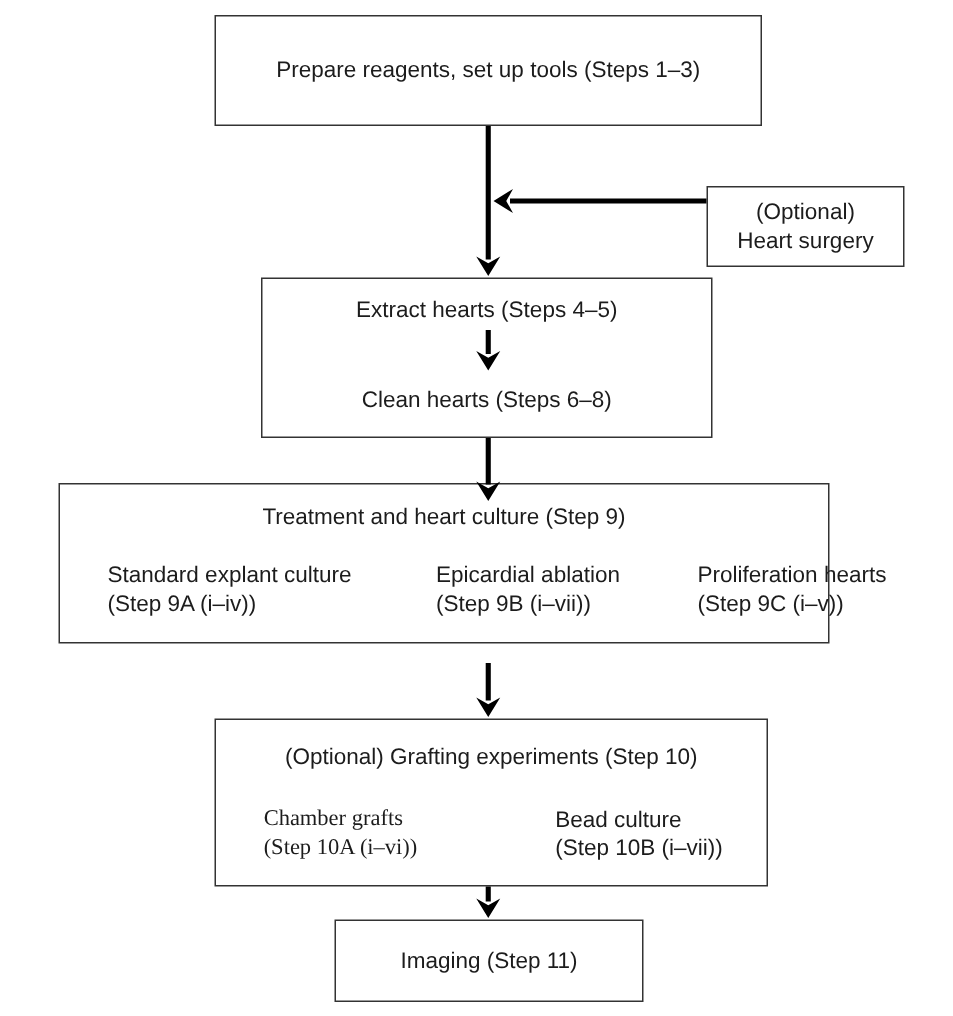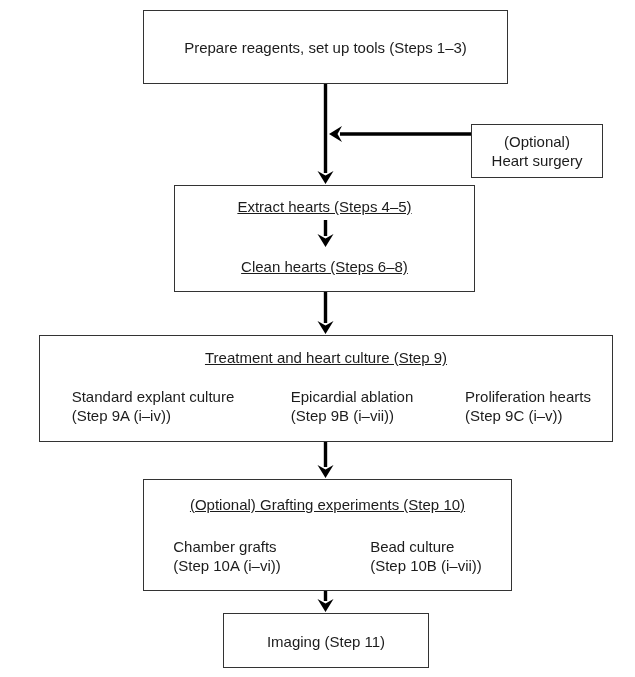--- a/index.html
+++ b/index.html
@@ -36,21 +36,20 @@
     left: 0;
     right: 0;
     top: 50%;
     transform: translateY(-50%);
   }
   .row-line {
     position: absolute;
     left: 0;
     right: 0;
     white-space: nowrap;
-    text-decoration: underline;
   }
   .col {
     position: absolute;
     transform: translateX(-50%);
     text-align: left;
     white-space: nowrap;
   }
   #arrow-layer {
     position: absolute;
     left: 0;
@@ -84,39 +83,39 @@
       <div>(Optional)</div>
       <div>Heart surgery</div>
     </div>
   </div>
 
   <div class="box" style="left:174px; top:185px; width:301px; height:107px;">
     <div class="row-line" style="top:11px;">Extract hearts (Steps 4–5)</div>
     <div class="row-line" style="top:71px;">Clean hearts (Steps 6–8)</div>
   </div>
 
-  <div class="box" style="left:39px; top:335px; width:574px; height:107px;">
+  <div class="box" style="left:39px; top:322px; width:514px; height:107px;">
     <div class="row-line" style="top:12px;">Treatment and heart culture (Step 9)</div>
     <div class="col" style="left:113px; top:51px;">
       <div>Standard explant culture</div>
       <div>(Step 9A (i–iv))</div>
     </div>
     <div class="col" style="left:312px; top:51px;">
       <div>Epicardial ablation</div>
       <div>(Step 9B (i–vii))</div>
     </div>
     <div class="col" style="left:488px; top:51px;">
       <div>Proliferation hearts</div>
       <div>(Step 9C (i–v))</div>
     </div>
   </div>
 
   <div class="box" style="left:143px; top:479px; width:369px; height:112px;">
     <div class="row-line" style="top:15px;">(Optional) Grafting experiments (Step 10)</div>
-    <div class="col" style="left:83px; top:57px;">
+    <div class="col" style="left:83px; top:57px;font-family:Liberation Serif, serif;">
       <div>Chamber grafts</div>
       <div>(Step 10A (i–vi))</div>
     </div>
     <div class="col" style="left:282px; top:57px;">
       <div>Bead culture</div>
       <div>(Step 10B (i–vii))</div>
     </div>
   </div>
 
   <div class="box" style="left:223px; top:613px; width:206px; height:55px;text-decoration:underline;">

